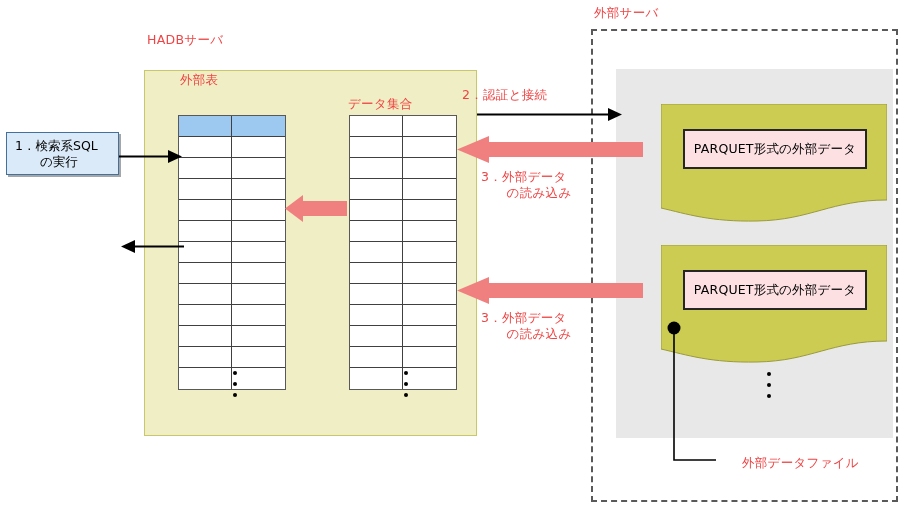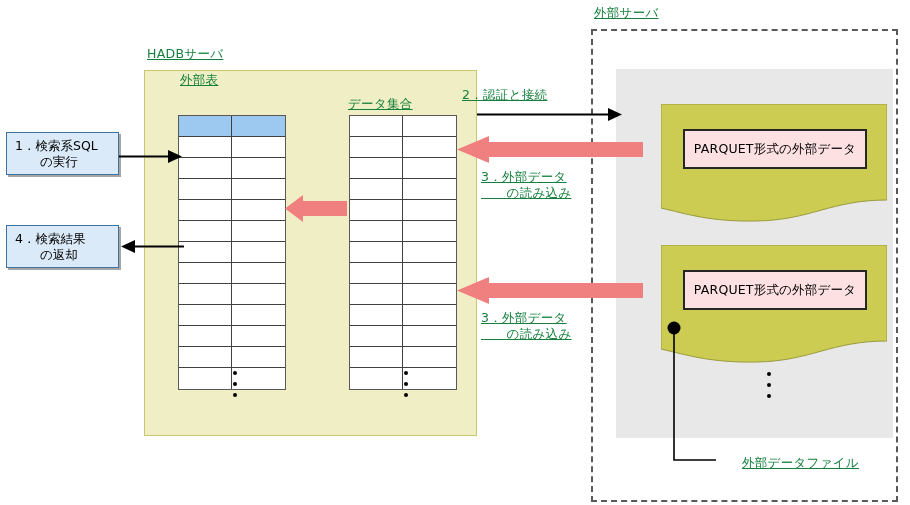--- a/index.html
+++ b/index.html
@@ -15,36 +15,35 @@
     position: relative;
     width: 910px;
     height: 505px;
     background: #ffffff;
     overflow: hidden;
   }
   .lbl {
     position: absolute;
     font-size: 12.5px;
     line-height: 1.25;
-    color: #15803d;
+    color: #ef4444;
     white-space: pre;
     letter-spacing: 0.3px;
-    text-decoration: underline;
   }
 
   
   #hadb-panel {
     position: absolute;
     left: 144px; top: 70px;
     width: 333px; height: 366px;
     background: #f0eec4;
     border: 1px solid #c8c86a;
     box-sizing: border-box;
   }
-  #hadb-caption { left: 147px; top: 46px; }
+  #hadb-caption { left: 147px; top: 32px; }
 
   
   .tbl {
     position: absolute;
     border-collapse: collapse;
     background: #ffffff;
     border: 1px solid #595959;
     box-sizing: border-box;
   }
   .tbl .row {
@@ -336,22 +335,20 @@
   </svg>
 
   <div class="lbl" style="left:462px; top:87px;">2．認証と接続</div>
   <div class="lbl" style="left:481px; top:169px;">3．外部データ
 　　の読み込み</div>
   <div class="lbl" style="left:481px; top:310px;">3．外部データ
 　　の読み込み</div>
 
   <div class="bluebox" id="box-sql">1．検索系SQL
 　　の実行</div>
-  <div class="bluebox" id="box-result">4．検索結果
-　　の返却</div>
 
   <svg id="file-callout" width="120" height="150">
     <circle cx="14" cy="8" r="6.5" fill="#000"></circle>
     <path d="M14,8 L14,140 L56,140" stroke="#000" stroke-width="1.6" fill="none"></path>
   </svg>
   <div class="lbl" id="file-callout-label">外部データファイル</div>
 
 </div>
 
 </body></html>

